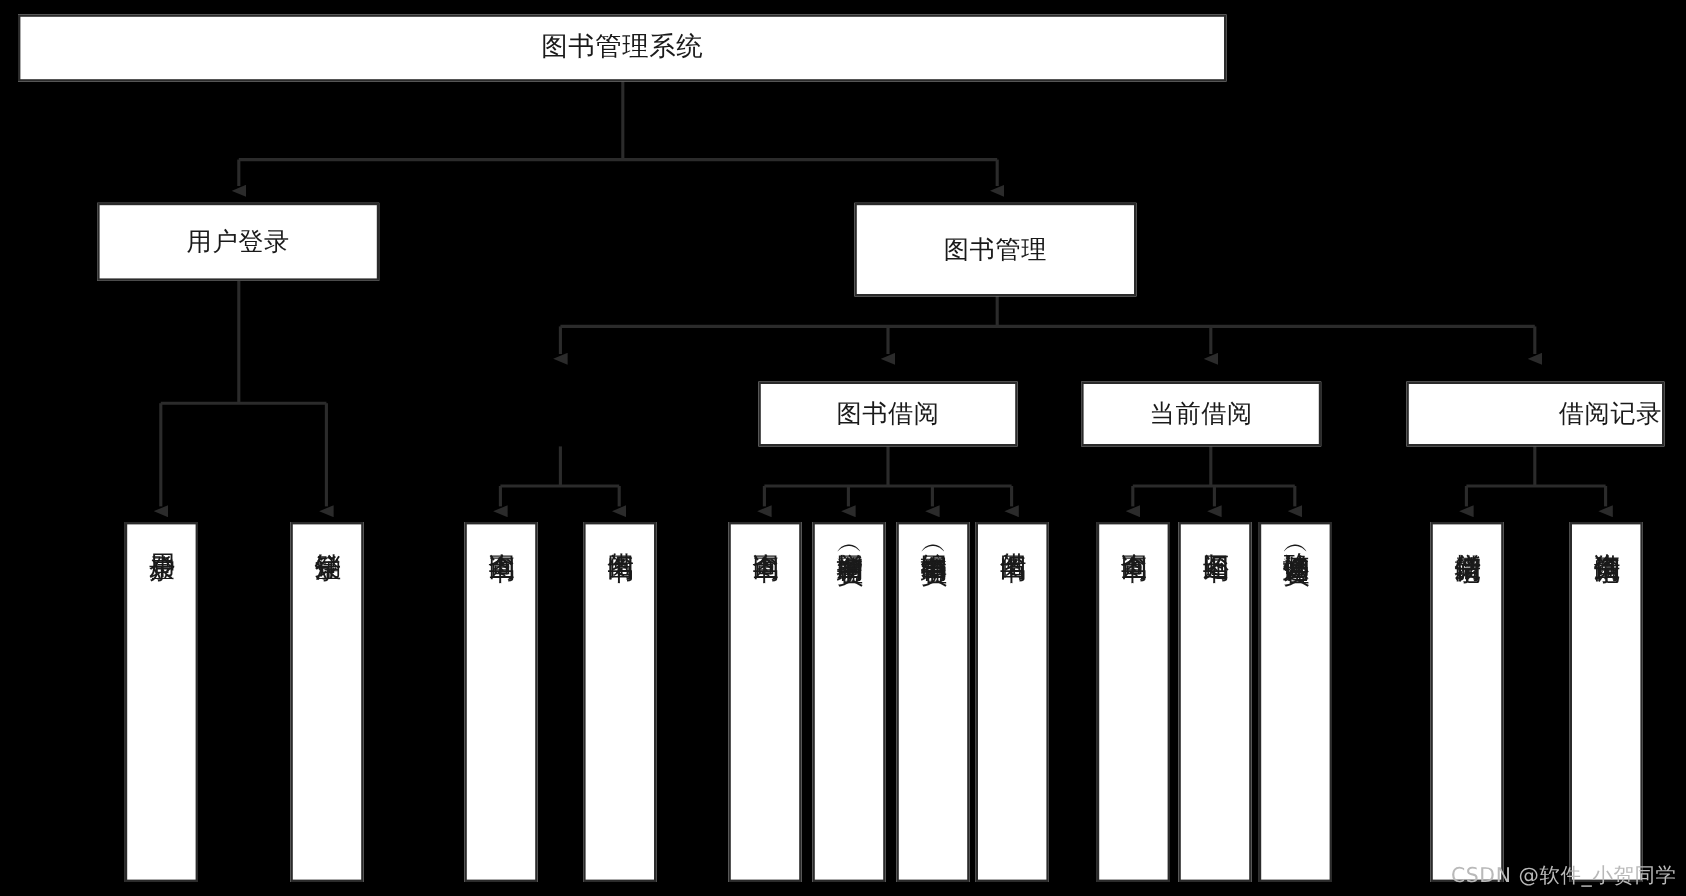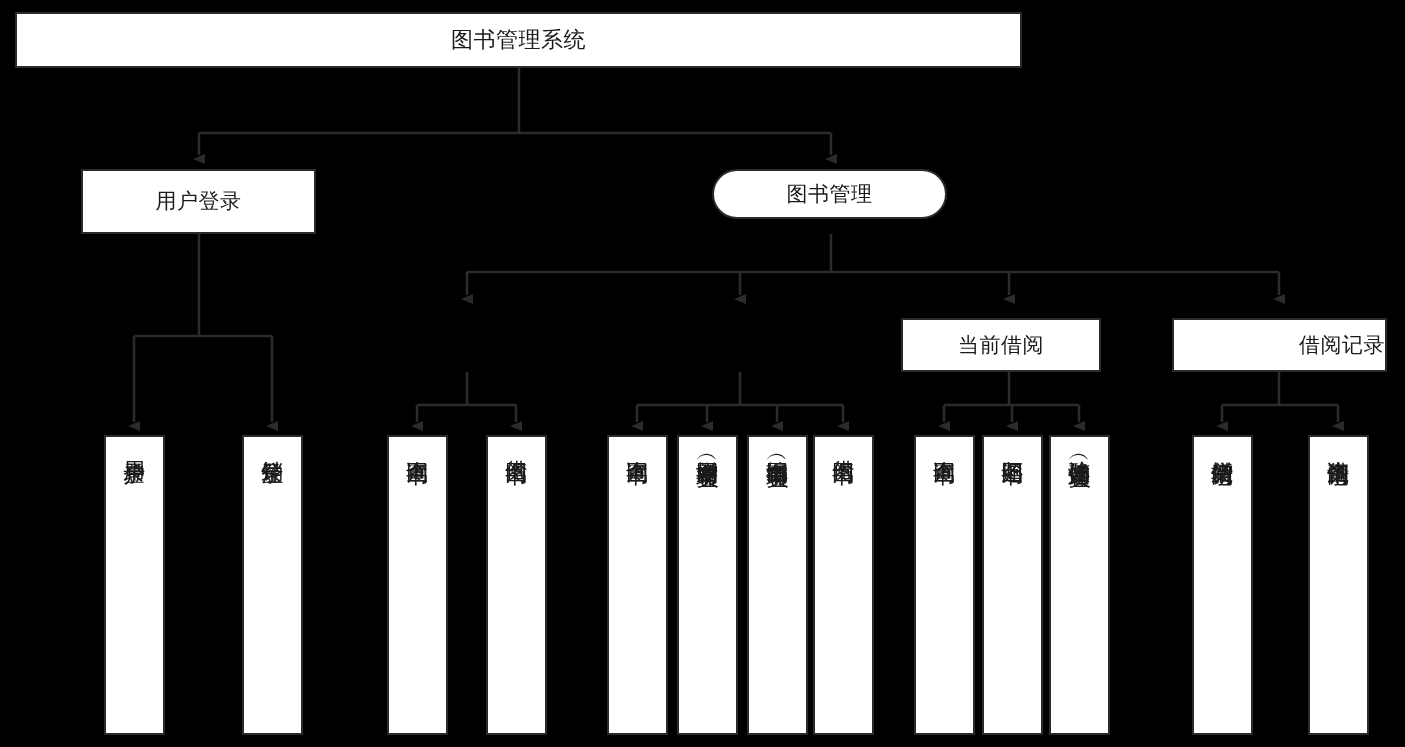--- a/index.html
+++ b/index.html
@@ -126,24 +126,27 @@
     </g>
   </svg>
 
   <div class="node root horizontal" style="left:15px; top:12px; width:1007px; height:56px;">
     <span class="label">图书管理系统</span>
   </div>
 
   <div class="node horizontal" style="left:81px; top:169px; width:235px; height:65px;">
     <span class="label">用户登录</span>
   </div>
-  <div class="node horizontal" style="left:712px; top:169px; width:235px; height:50px;border-radius:28px;">
+  <div class="node horizontal" style="left:712px; top:169px; width:235px; height:78px;">
     <span class="label">图书管理</span>
   </div>
 
+  <div class="node horizontal" style="left:632px; top:318px; width:216px; height:54px;">
+    <span class="label">图书借阅</span>
+  </div>
   <div class="node horizontal" style="left:901px; top:318px; width:200px; height:54px;">
     <span class="label">当前借阅</span>
   </div>
   <div class="node horizontal" style="left:1172px; top:318px; width:215px; height:54px;justify-content:flex-end;">
     <span class="label">借阅记录</span>
   </div>
 
   <div class="node vertical" style="left:104px; top:435px; width:61px; height:300px;">
     <span class="label">用户登录</span>
   </div>
@@ -181,14 +184,15 @@
     <span class="label">确认归还（管理员）</span>
   </div>
 
   <div class="node vertical" style="left:1192px; top:435px; width:61px; height:300px;">
     <span class="label">新增借阅记录</span>
   </div>
   <div class="node vertical" style="left:1308px; top:435px; width:61px; height:300px;">
     <span class="label">查询借阅记录</span>
   </div>
 
+  <div id="watermark">CSDN @软件_小贺同学</div>
 
 </div>
 
 </body></html>

